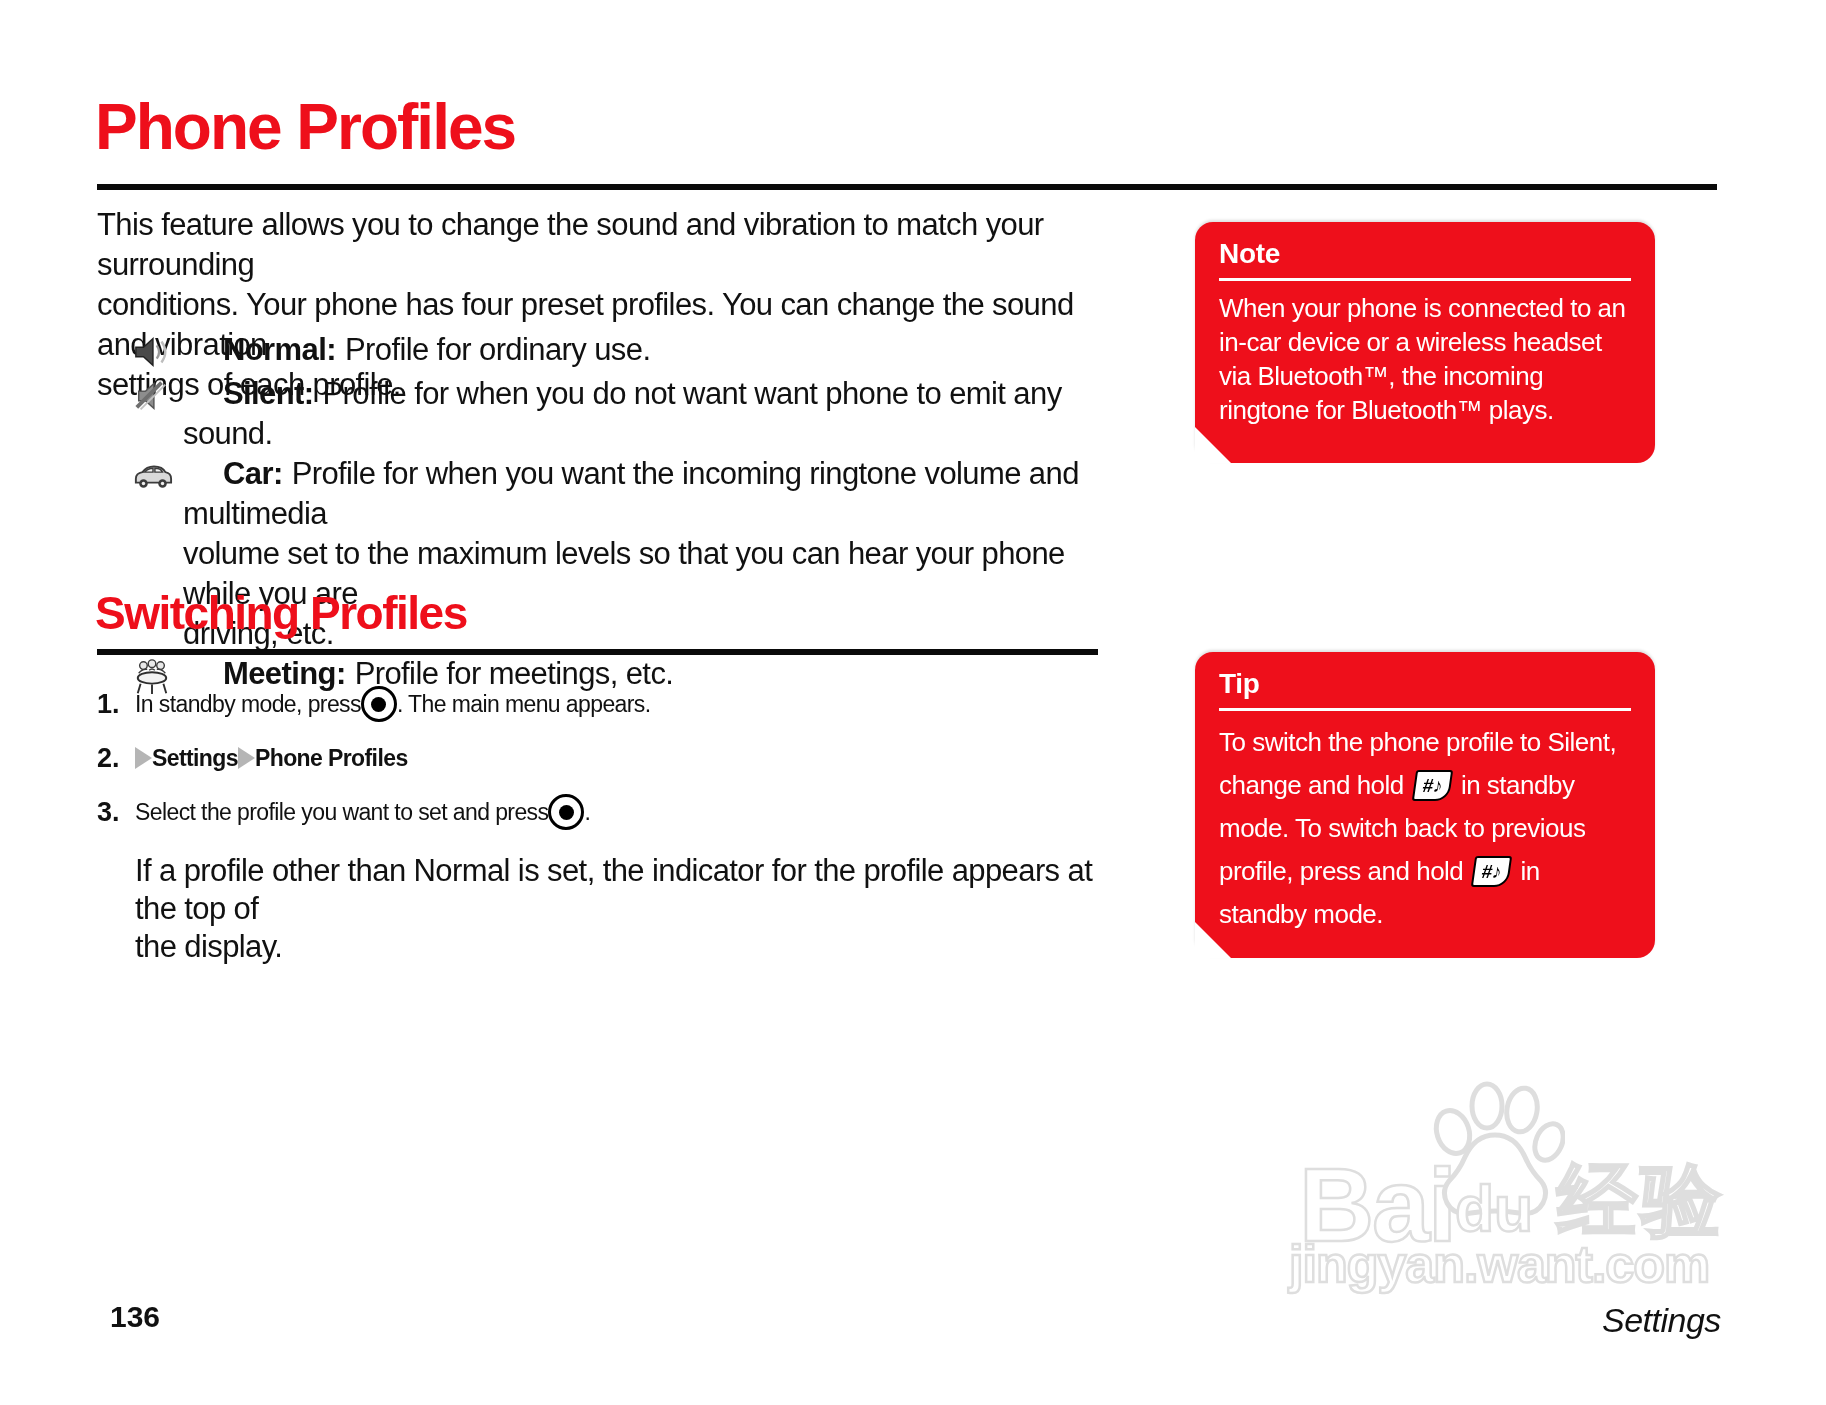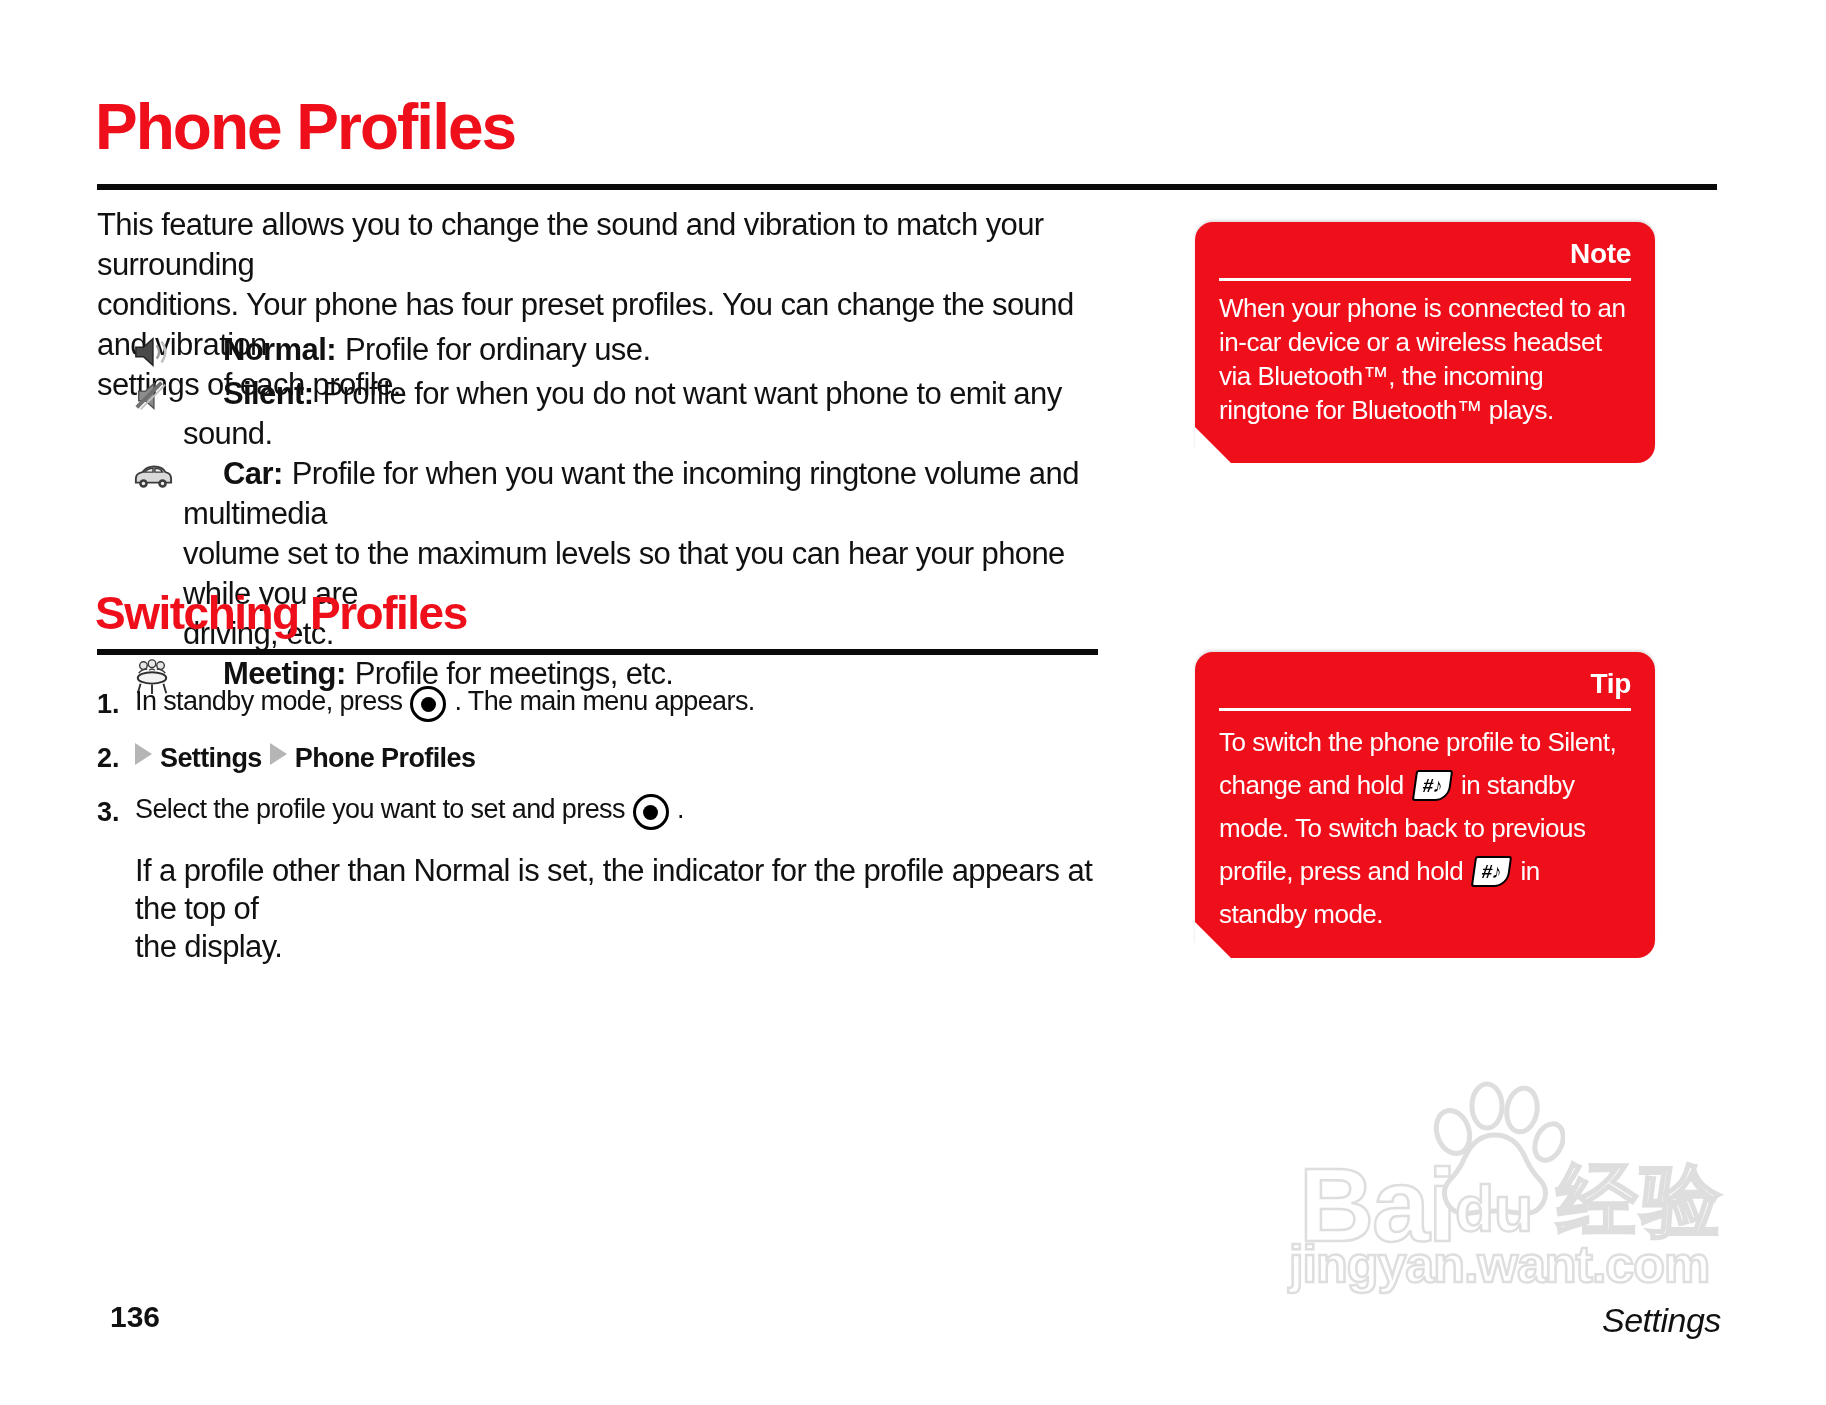--- a/index.html
+++ b/index.html
@@ -30,39 +30,39 @@
   .bullets{position:absolute;left:133px;top:330px;width:960px;}
   .bullet{display:flex;align-items:flex-start;}
   .bicon{flex:0 0 50px;width:50px;padding-top:4px;}
   .btext{line-height:40px;}
   .blabel{font-weight:bold;margin-right:9px;margin-left:40px;}
   .bdesc{white-space:pre-line;}
   
   .steps{position:absolute;left:97px;top:682px;width:1010px;}
   .step{display:flex;align-items:center;margin-bottom:10px;min-height:44px;}
   .snum{flex:0 0 38px;font-weight:bold;font-size:27px;}
-  .stext{display:flex;align-items:flex-start;gap:8px;font-size:27px;letter-spacing:-0.6px;}
+  .stext{display:flex;align-items:center;font-size:23px;letter-spacing:-0.6px;}
   .menu-label{font-weight:bold;}
   .steps-note{position:absolute;left:135px;top:852px;line-height:38px;white-space:pre-line;width:960px;}
   
   .selkey{display:inline-flex;width:36px;height:36px;border:3px solid #000;border-radius:50%;
     align-items:center;justify-content:center;background:#fff;box-sizing:border-box;flex:0 0 auto;}
   .selkey .dot{width:15px;height:15px;background:#000;border-radius:50%;}
   .tri{width:0;height:0;border-left:17px solid var(--chev);border-top:11px solid transparent;
     border-bottom:11px solid transparent;flex:0 0 auto;}
   .keycap{display:inline-block;background:#fff;color:#000;border:2px solid #000;
     border-radius:3px 3px 14px 3px;font-size:19px;font-weight:bold;padding:4px 7px;
     transform:skewX(-8deg);line-height:1;flex:0 0 auto;}
   
   .callout{position:absolute;left:1195px;width:460px;background:var(--red);color:#fff;
     border-radius:18px;padding:16px 24px 22px;box-sizing:border-box;
     box-shadow:0 -2px 3px rgba(0,0,0,0.13);}
   .callout::after{content:"";position:absolute;left:0;bottom:0;width:0;height:0;
     border-bottom:36px solid #fff;border-right:36px solid transparent;}
-  .ctitle{text-align:right;font-weight:bold;font-size:28px;letter-spacing:-0.3px;}
+  .ctitle{text-align:left;font-weight:bold;font-size:28px;letter-spacing:-0.3px;}
   .crule{height:3px;background:#fff;margin:8px 0 10px;}
   .note-box{top:222px;min-height:241px;}
   .tip-box{top:652px;min-height:276px;}
   .note-text{font-size:26px;line-height:34px;white-space:pre-line;letter-spacing:-0.5px;}
   .tip-line{display:flex;align-items:center;gap:10px;font-size:26px;letter-spacing:-0.5px;
     line-height:43px;min-height:43px;}
   
   .page-num{position:absolute;left:110px;top:1300px;font-size:30px;font-weight:bold;}
   .footer-section{position:absolute;left:1602px;top:1301px;font-size:34px;font-style:italic;letter-spacing:-0.5px;}
   

